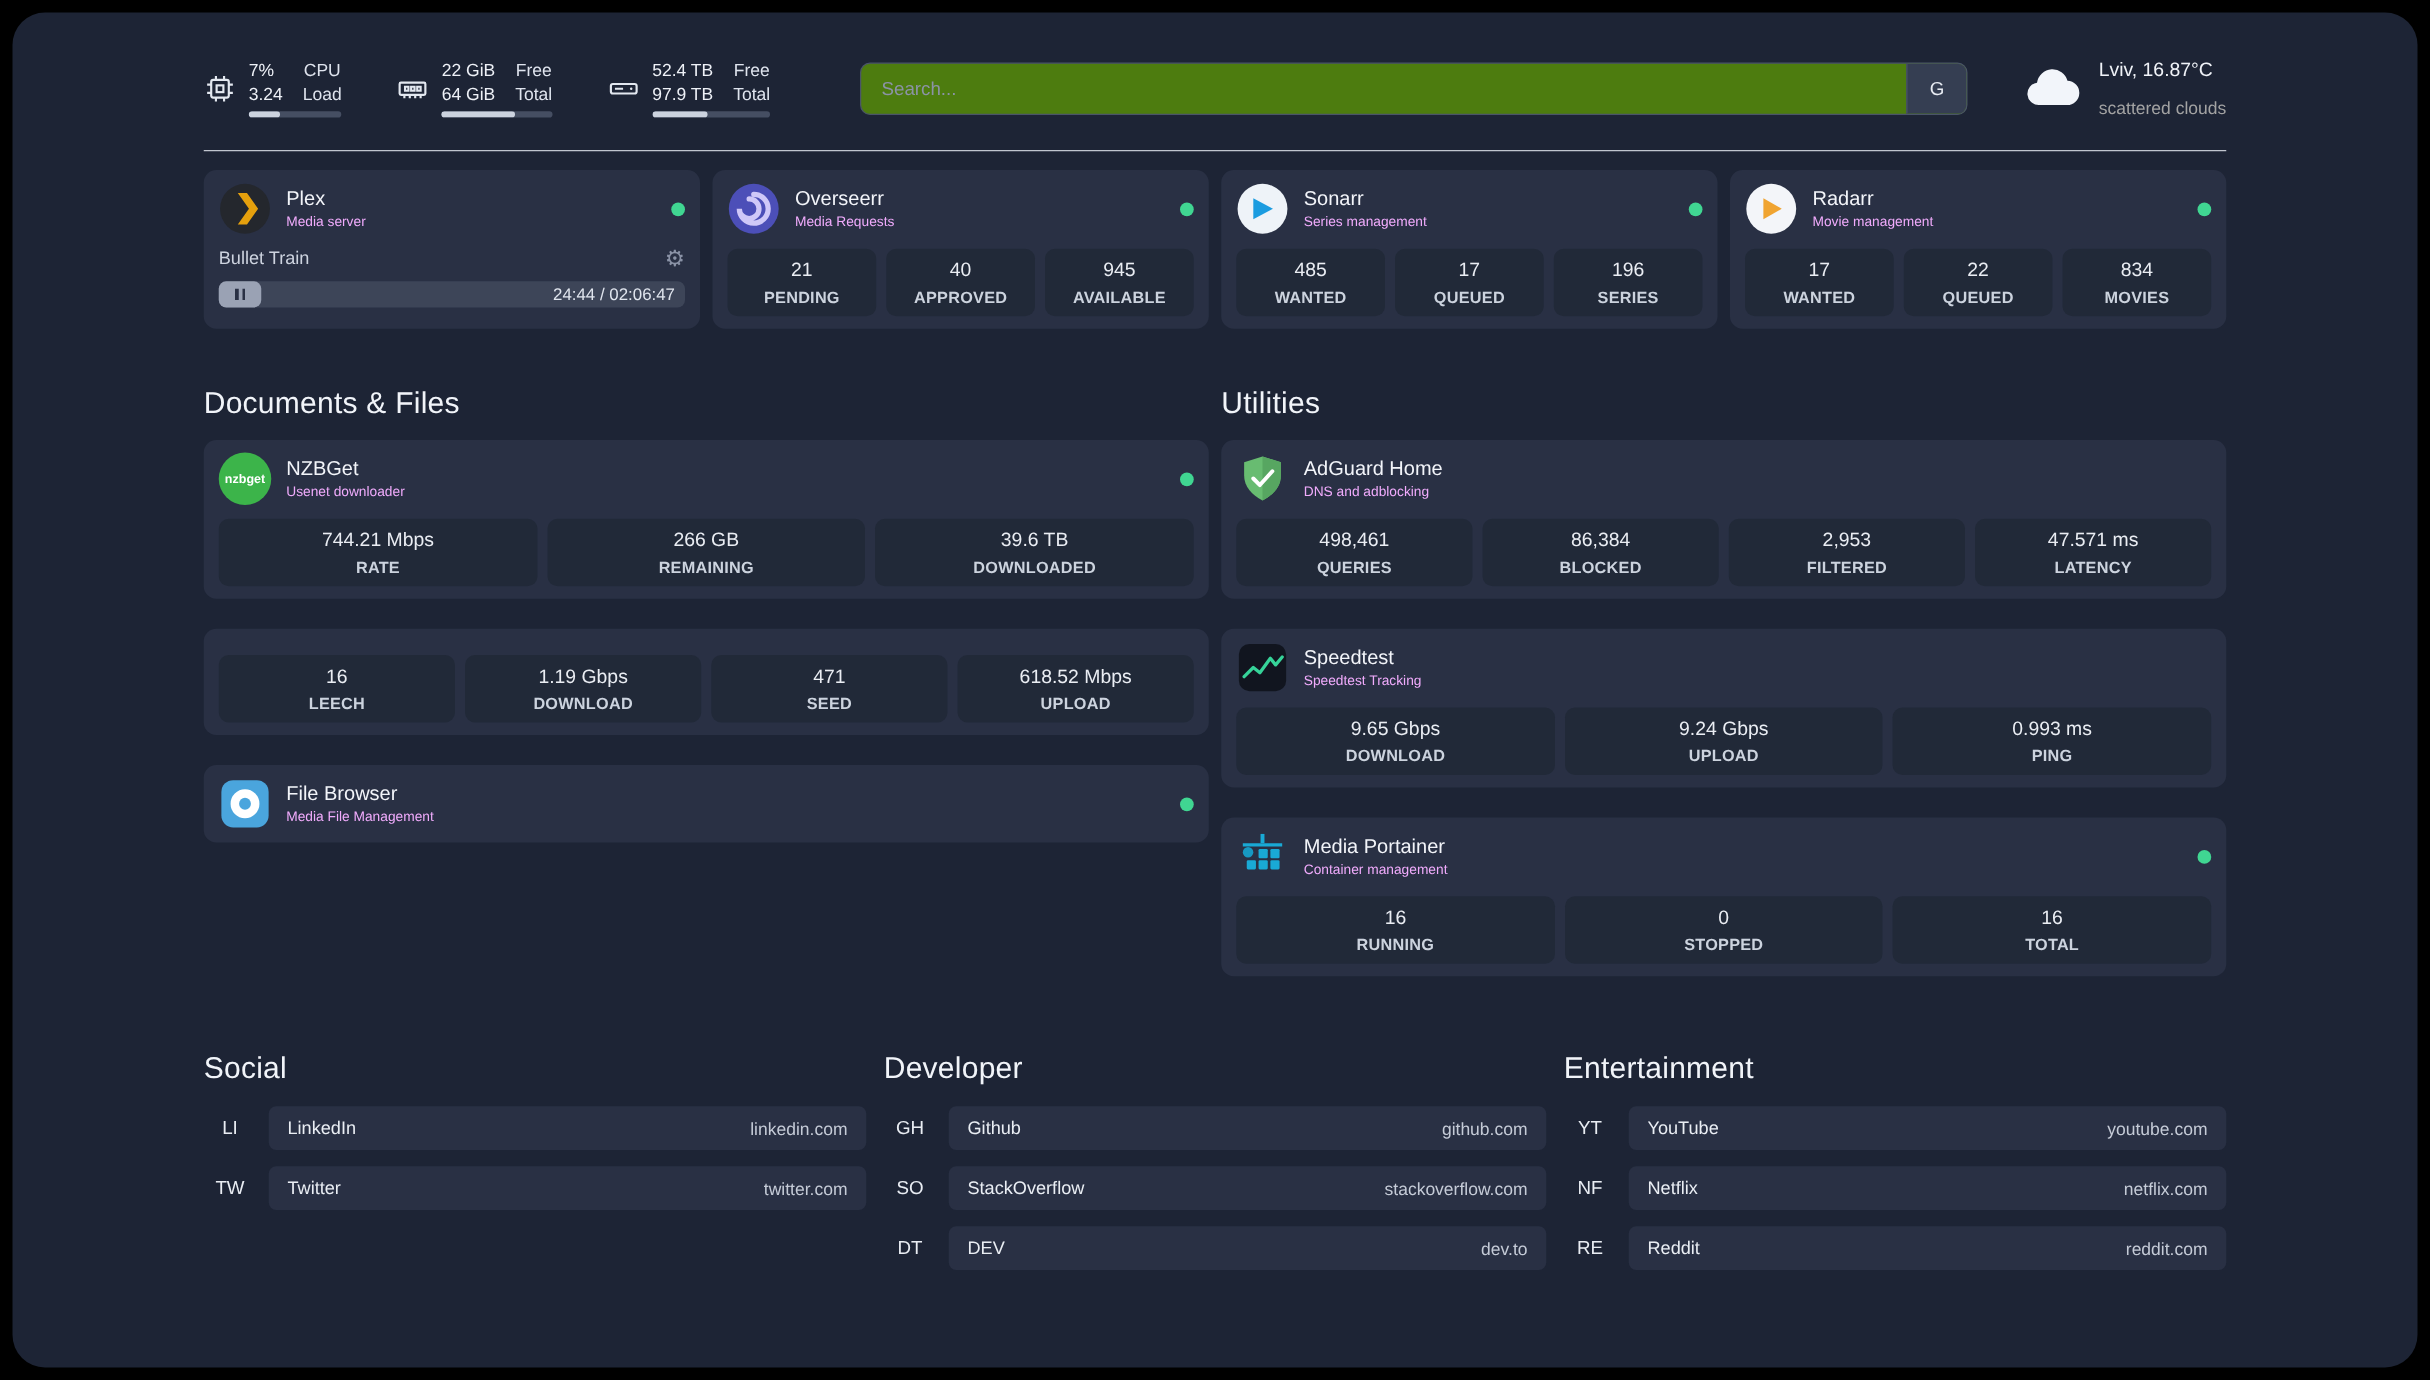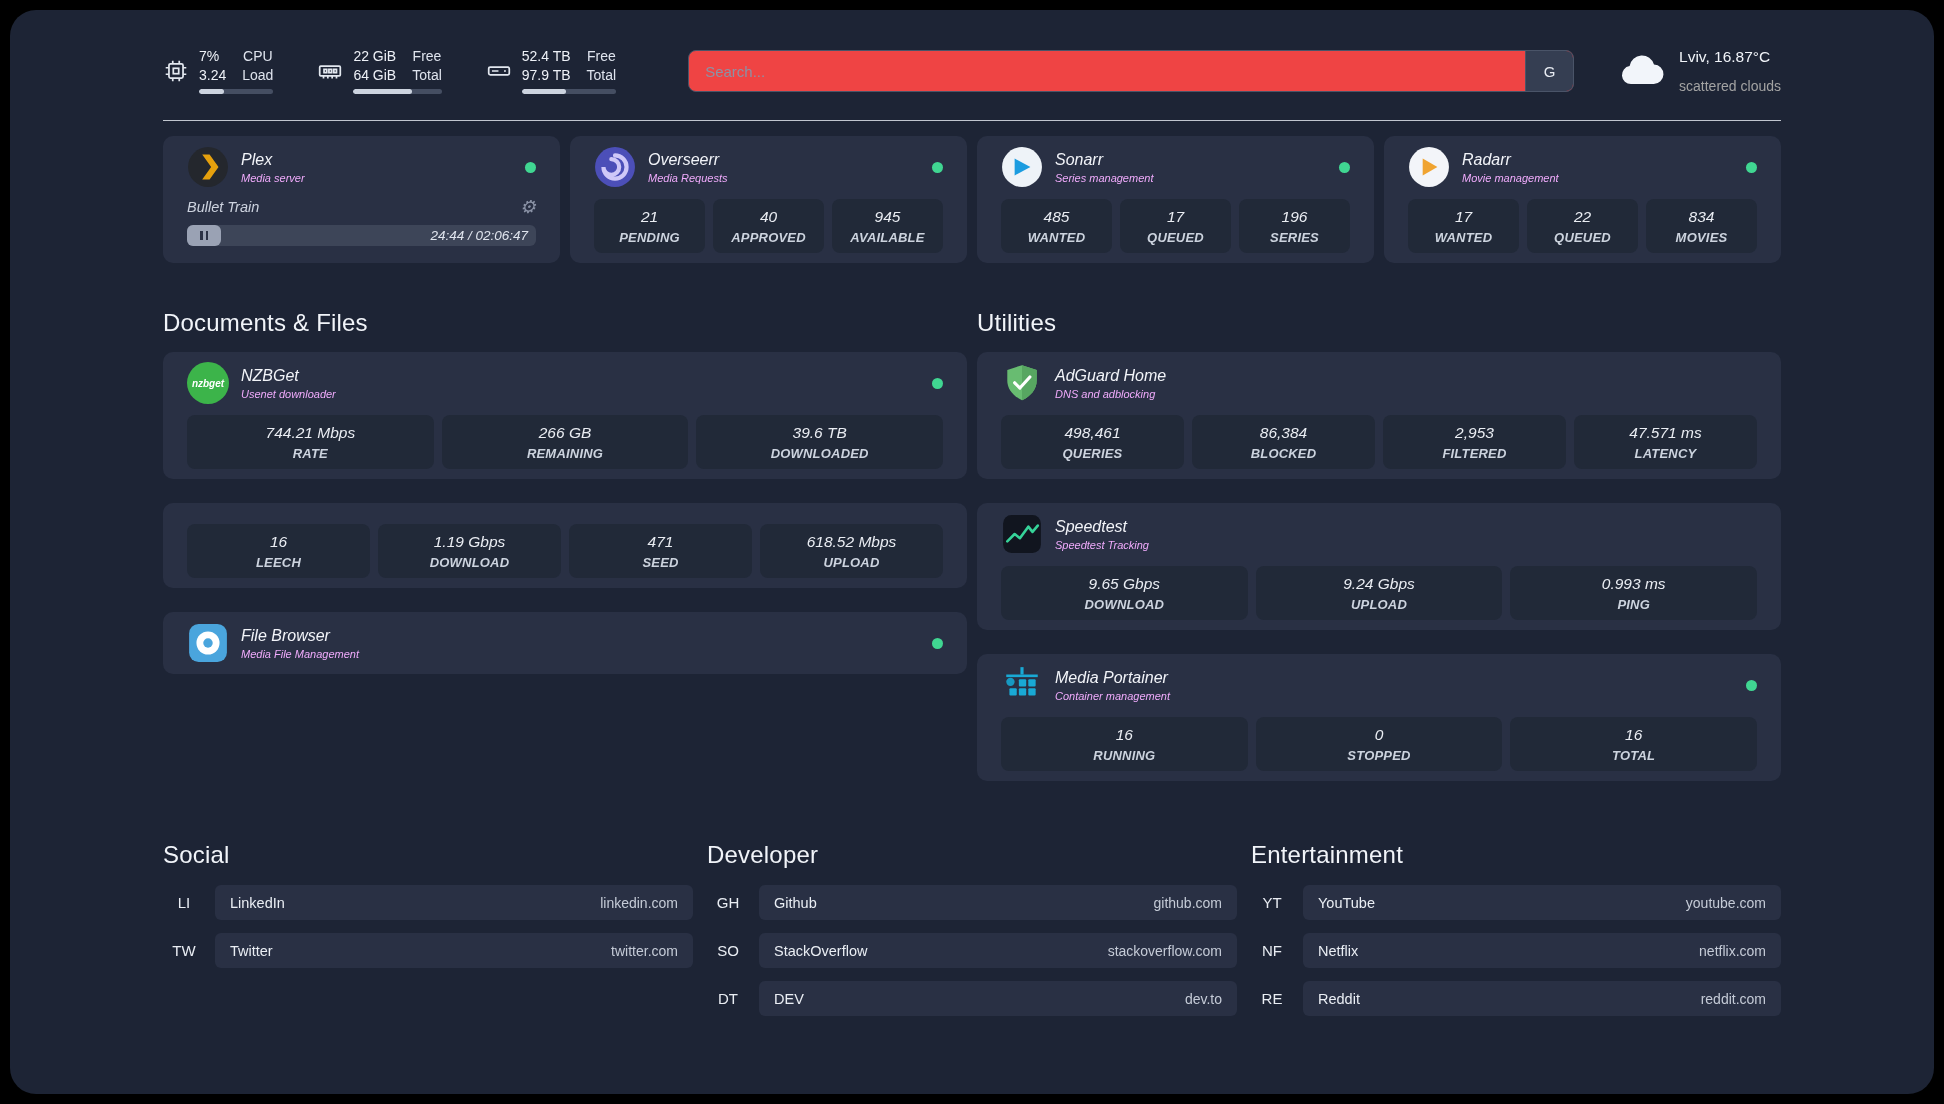--- a/index.html
+++ b/index.html
@@ -14,40 +14,40 @@
   .res-icon { width: 26px; height: 26px; color: #e3e8f0; margin-right: 10px; flex: none; }
   .res-icon svg { width: 100%; height: 100%; stroke: currentColor; fill: none; stroke-width: 1.6; }
   .res-rows { display: flex; gap: 16px; font-size: 14px; }
   .res-col { display: flex; flex-direction: column; gap: 3px; }
   .res-col.values { color: #eef1f7; text-align: left; }
   .res-col.labels { color: #dfe4ee; text-align: center; }
   .res-bar { margin-top: 6px; height: 5px; background: #454e62; border-radius: 3px; overflow: hidden; }
   .res-fill { height: 100%; background: #ccd3df; border-radius: 3px; }
 
   .searchbox { flex: 1; margin: 0 44px 0 28px; height: 42px; display: flex; align-items: stretch;
-               background: #ef4444; border: 1px solid #4a5468; border-radius: 8px; overflow: hidden; }
+               background: #4d7c0f; border: 1px solid #4a5468; border-radius: 8px; overflow: hidden; }
   .searchbox input { flex: 1; background: transparent; border: 0; outline: none; color: #e3e8f1;
                      font-size: 15px; padding: 0 16px; font-family: "Liberation Sans", sans-serif; }
   .searchbox input::placeholder { color: #8b93a6; }
   .search-btn { width: 48px; background: #353e52; border-left: 1px solid #4a5468; color: #e8ecf3;
                 font-size: 15px; display: grid; place-items: center; cursor: pointer; }
 
   .weather { display: flex; align-items: center; gap: 13px; }
   .weather-icon { width: 48px; height: 40px; }
   .weather-loc { font-size: 15.5px; color: #f0f3f8; margin-bottom: 4px; }
   .weather-cond { font-size: 14px; color: #a3a3a3; margin-top: 12px; }
 
   .divider { margin-top: 22px; height: 1px; background: rgba(235,239,246,0.8); }
 
   
   .section-title { font-size: 24px; font-weight: 500; color: #f1f4f9; letter-spacing: 0.2px; }
   .mt-media { margin-top: 58px; }
   .media-grid { display: grid; grid-template-columns: repeat(4, 1fr); gap: 10px; margin-top: 15px; }
 
-  .card { background: #293044; border-radius: 10px; padding: 10px 24px; font-style: italic; }
+  .card { background: #293044; border-radius: 10px; padding: 10px 12px; }
   .card-header { display: flex; align-items: center; gap: 12px; }
   .app-icon { width: 42px; height: 42px; flex: none; display: grid; place-items: center; }
   .app-icon svg { width: 42px; height: 42px; }
   .icon-circle { width: 42px; height: 42px; border-radius: 50%; display: grid; place-items: center;
                  color: #fff; font-weight: bold; }
   .icon-circle.nzb { background: #3cb44a; font-size: 10px; }
   .icon-circle.qb { background: #3f8fd0; font-size: 15px; }
   .app-name { font-size: 16px; color: #f2f4f9; margin-bottom: 3px; }
   .app-sub { font-size: 11px; color: #f0abfc; }
   .status-dot { width: 11px; height: 11px; border-radius: 50%; background: #40d692; margin-left: auto; flex: none; }

